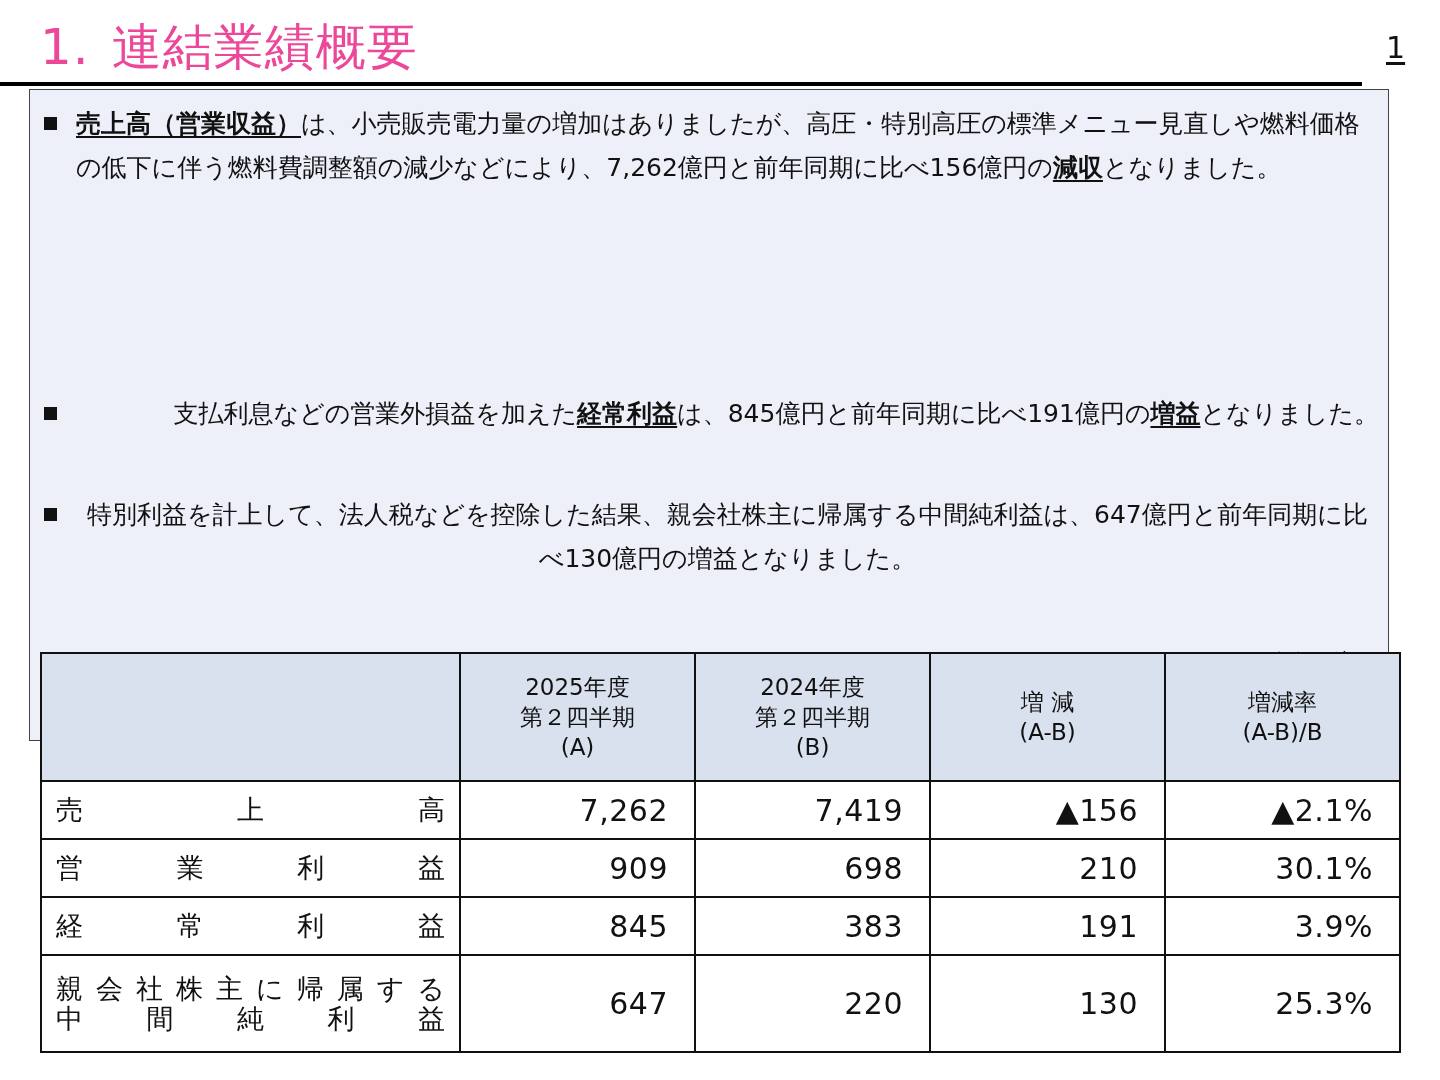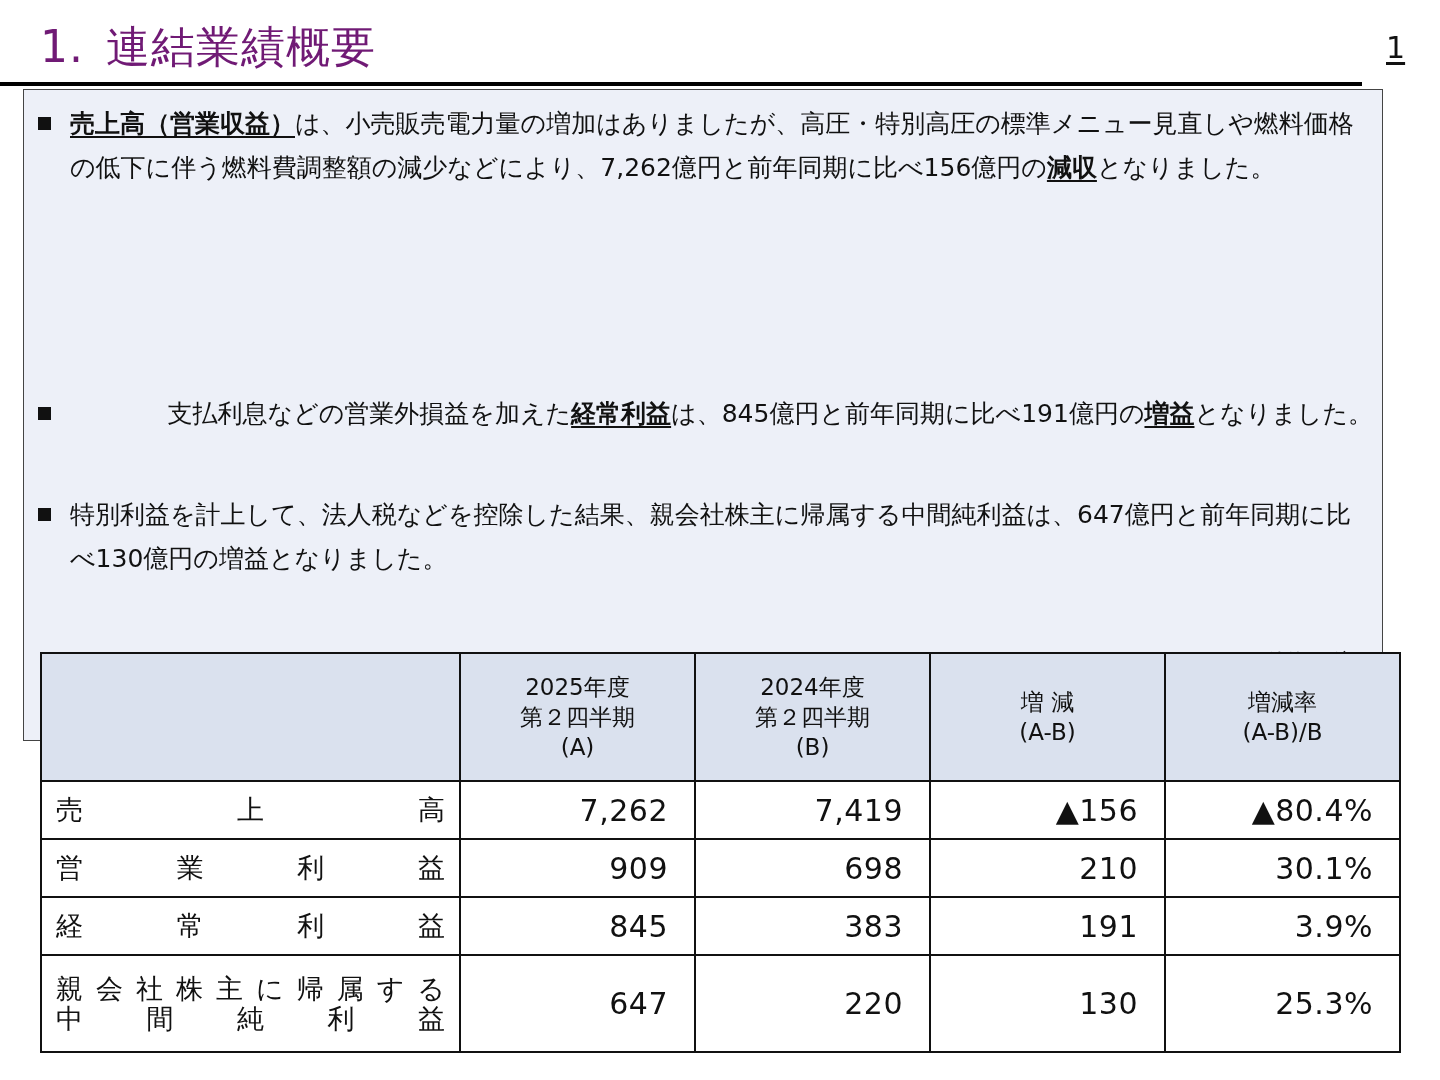--- a/index.html
+++ b/index.html
@@ -1,46 +1,46 @@
 <!DOCTYPE html>
 <html><head>
 <meta charset="utf-8">
 <style>
   html, body { margin:0; padding:0; }
   body {
     width:1440px; height:1080px; background:#ffffff; position:relative; overflow:hidden;
     font-family: "DejaVu Sans", "Liberation Sans", sans-serif; color:#111;
   }
   .title {
-    position:absolute; left:40px; top:22px; font-size:44px; line-height:50px;
-    letter-spacing:1px; color:#701a75;
+    position:absolute; left:40px; top:22px; font-size:50px; line-height:50px;
+    letter-spacing:1px; color:#ec4899;
   }
   .title .num { margin-right:22px; }
   .page-num {
     position:absolute; left:1386px; top:28px; font-size:30px; line-height:40px;
     text-decoration:underline; text-underline-offset:4px;
   }
   .rule {
     position:absolute; left:0; top:82px; width:1362px; height:4px; background:#000;
   }
   .summary {
-    position:absolute; left:23px; top:89px; width:1360px; height:652px;
+    position:absolute; left:29px; top:89px; width:1360px; height:652px;
     box-sizing:border-box; border:1.5px solid #444; background:#edf0f8;
   }
   .bullet {
     position:absolute; left:14px; width:1335px; font-size:25px; line-height:44px;
   }
   .bullet .mark {
     position:absolute; left:0; top:15px; width:13px; height:13px; background:#111;
   }
   .bullet .text { display:block; margin-left:32px; }
   .b1 { top:12px; }
   .b2 { top:157px; }
   .b3 { top:302px;text-align:right; }
-  .b4 { top:403px; }
+  .b4 { top:403px;text-align:center; }
   .em { font-weight:bold; text-decoration:underline; text-underline-offset:4px; }
   .unit {
     position:absolute; right:40px; top:618px; font-size:23px; line-height:32px;margin-top:28px;
   }
   table.results {
     position:absolute; left:40px; top:652px; width:1360px; border-collapse:collapse;
     table-layout:fixed; font-size:27px;
   }
   table.results th, table.results td {
     border:2px solid #111; padding:0;
@@ -124,21 +124,21 @@
       <td class="label">
         <div class="spread">
           <span>売</span>
           <span>上</span>
           <span>高</span>
         </div>
       </td>
       <td class="num">7,262</td>
       <td class="num">7,419</td>
       <td class="num">▲156</td>
-      <td class="num">▲80.4%</td>
+      <td class="num">▲2.1%</td>
     </tr>
     <tr>
       <td class="label">
         <div class="spread">
           <span>営</span>
           <span>業</span>
           <span>利</span>
           <span>益</span>
         </div>
       </td>

